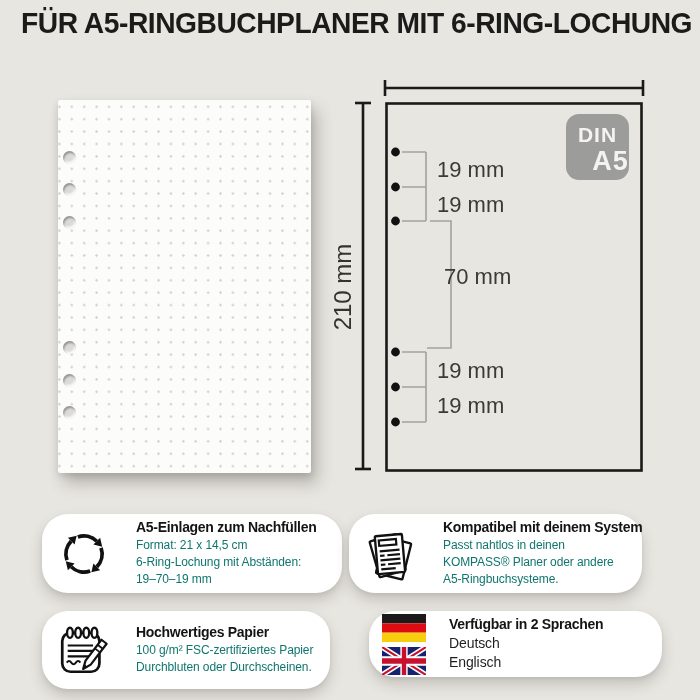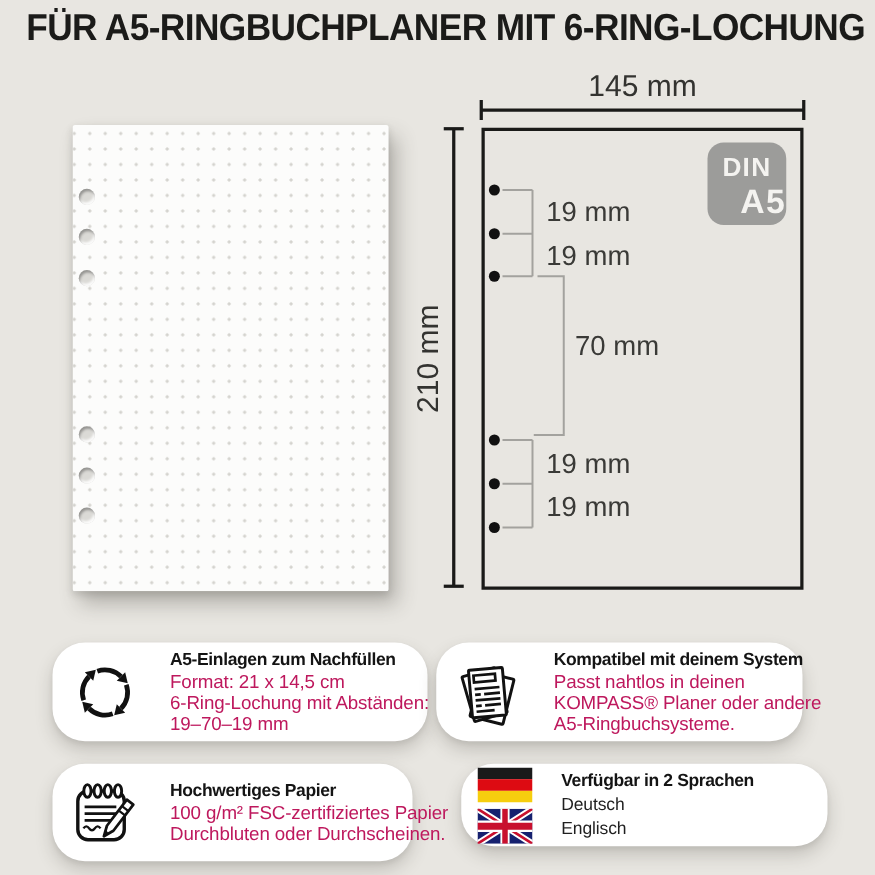--- a/index.html
+++ b/index.html
@@ -21,41 +21,41 @@
     box-shadow:inset 1px 2px 2px rgba(0,0,0,.32),inset -1px -2px 2px rgba(255,255,255,.9);}
   .h1{top:51px}.h2{top:83px}.h3{top:116px}.h4{top:241px}.h5{top:274px}.h6{top:306px}
 
   
   .diagram-svg{position:absolute;left:0;top:0;pointer-events:none;}
   .dim-label{position:absolute;font-size:24px;line-height:26px;color:#333330;}
   .w-label{left:385px;top:57px;width:258px;text-align:center;}
   .h-label{left:263px;top:274px;width:160px;height:26px;text-align:center;transform:rotate(-90deg);}
   .sp-label{position:absolute;left:437px;font-size:22px;line-height:26px;color:#3a3a37;}
   .sp0{top:157px}.sp1{top:192px}
-  .sp2{left:460px;top:264px}
+  .sp2{left:444px;top:264px}
   .sp3{top:358px}.sp4{top:393px}
   .din-badge{position:absolute;left:566px;top:114px;width:63px;height:66px;background:#9c9c9a;
     border-radius:13px;text-align:center;color:#f4f3f0;font-weight:700;line-height:1;}
   .din-badge .l1{font-size:21px;margin-top:10px;letter-spacing:1px;}
   .din-badge .l2{font-size:27px;margin-top:3px;letter-spacing:1px;margin-left:26px;}
 
   
   .card{position:absolute;background:#ffffff;border-radius:26px;
     box-shadow:0 7px 14px rgba(62,58,50,.22),0 2px 4px rgba(0,0,0,.06);
     display:flex;align-items:center;gap:22px;padding:0 10px 0 12px;box-sizing:border-box;}
   .card1{left:42px;top:514px;width:300px;height:79px;}
   .card2{left:349px;top:514px;width:293px;height:79px;}
   .card3{left:42px;top:611px;width:288px;height:78px;}
   .card4{left:369px;top:611px;width:293px;height:66px;}
   .icon-wrap{flex:0 0 60px;display:flex;align-items:center;justify-content:center;}
   .card4 .icon-wrap{flex:0 0 46px;flex-direction:column;gap:5px;}
   .card-text{flex:1;min-width:0;}
   .card-title{font-size:14px;font-weight:700;color:#141414;letter-spacing:-0.3px;
     white-space:nowrap;margin-bottom:2px;}
-  .card-line{font-size:15px;color:#be185d;line-height:17px;letter-spacing:-0.1px;white-space:nowrap;}
+  .card-line{font-size:12px;color:#0f766e;line-height:17px;letter-spacing:-0.1px;white-space:nowrap;}
   .card4 .card-line{font-size:14px;font-weight:400;color:#1f1f1f;line-height:19px;}
   .flag{width:44px;height:28px;display:block;}
 </style>
 </head>
 <body>
 
 <div id="stage">
 
   <div class="header-title">FÜR A5-RINGBUCHPLANER MIT 6-RING-LOCHUNG</div>
 
@@ -88,21 +88,20 @@
       <circle cx="395.5" cy="387" r="4.4"></circle>
       <circle cx="395.5" cy="422" r="4.4"></circle>
     </g>
     <g stroke="#a3a29e" stroke-width="1.6" fill="none">
       <path d="M402 152 H426 M402 187 H426 M402 221 H426 M426 152 V221"></path>
       <path d="M430 221 H451 V348 H427"></path>
       <path d="M402 352 H426 M402 387 H426 M402 422 H426 M426 352 V422"></path>
     </g>
   </svg>
 
-  <div class="dim-label w-label">145 mm</div>
   <div class="dim-label h-label">210 mm</div>
   <div class="sp-label sp0">19 mm</div>
   <div class="sp-label sp1">19 mm</div>
   <div class="sp-label sp2">70 mm</div>
   <div class="sp-label sp3">19 mm</div>
   <div class="sp-label sp4">19 mm</div>
 
   <div class="din-badge">
     <div class="l1">DIN</div>
     <div class="l2">A5</div>

